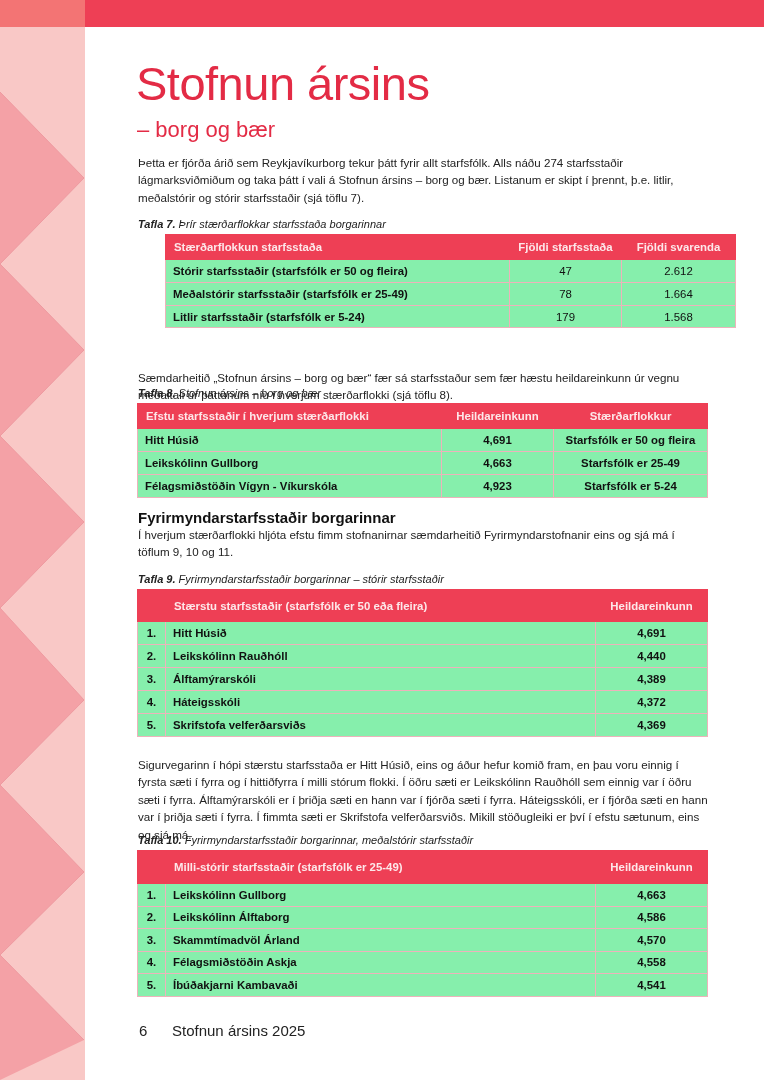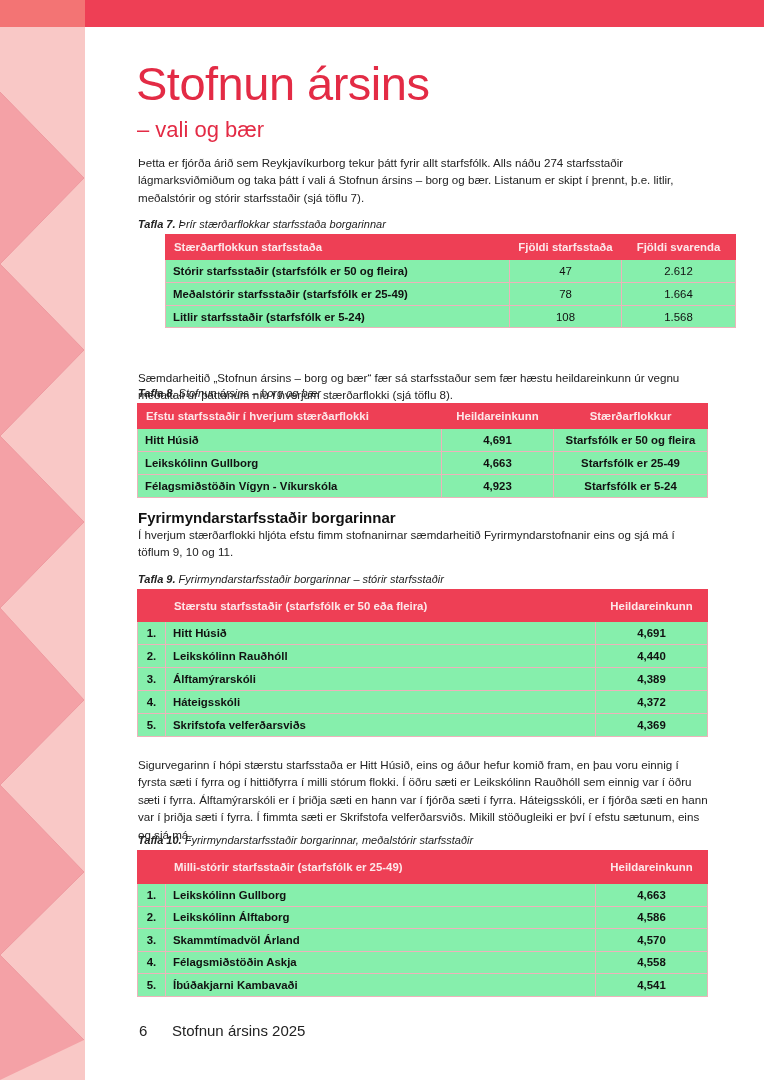--- a/index.html
+++ b/index.html
@@ -42,21 +42,21 @@
     <polygon points="0,608 84,700 0,785" fill="#f4a1a6"></polygon>
     <polygon points="0,785 84,872 0,955" fill="#f4a1a6"></polygon>
     <polygon points="0,955 84,1040 0,1080" fill="#f4a1a6"></polygon>
     <polyline points="0,92 84,178 0,264 84,350 0,436 84,522 0,608 84,700 0,785 84,872 0,955 84,1040" fill="none" stroke="#ee9aa0" stroke-width="1"></polyline>
   </svg>
 </div>
 <div class="side-top"></div>
 <div class="top-bar"></div>
 
 <h1 class="page-title">Stofnun ársins</h1>
-<div class="page-subtitle">– vali og bær</div>
+<div class="page-subtitle">– borg og bær</div>
 
 <p class="para" style="top:154px;">Þetta er fjórða árið sem Reykjavíkurborg tekur þátt fyrir allt starfsfólk. Alls náðu 274 starfsstaðir lágmarksviðmiðum og taka þátt í vali á Stofnun ársins – borg og bær. Listanum er skipt í þrennt, þ.e. litlir, meðalstórir og stórir starfsstaðir (sjá töflu 7).</p>
 
 <div class="caption" style="top:218px;">
   <b>Tafla 7.</b><span> Þrír stærðarflokkar starfsstaða borgarinnar</span>
 </div>
 <table class="tbl" style="top:234px;margin-left:28px;">
   <tbody>
       <tr style="height:25px;">
     <th>Stærðarflokkun starfsstaða</th>
@@ -68,21 +68,21 @@
     <td class="c">47</td>
     <td class="c">2.612</td>
   </tr>
   <tr style="height:23px;">
     <td>Meðalstórir starfsstaðir (starfsfólk er 25-49)</td>
     <td class="c">78</td>
     <td class="c">1.664</td>
   </tr>
   <tr style="height:22px;">
     <td>Litlir starfsstaðir (starfsfólk er 5-24)</td>
-    <td class="c">108</td>
+    <td class="c">179</td>
     <td class="c">1.568</td>
   </tr>
 </tbody>
   </table>
 
 <p class="para" style="top:326px;margin-top:43px;">Sæmdarheitið „Stofnun ársins – borg og bær“ fær sá starfsstaður sem fær hæstu heildareinkunn úr vegnu meðaltali úr þáttunum níu í hverjum stærðarflokki (sjá töflu 8).</p>
 
 <div class="caption" style="top:387px;">
   <b>Tafla 8.</b><span> Stofnun ársins – borg og bær</span>
 </div>

